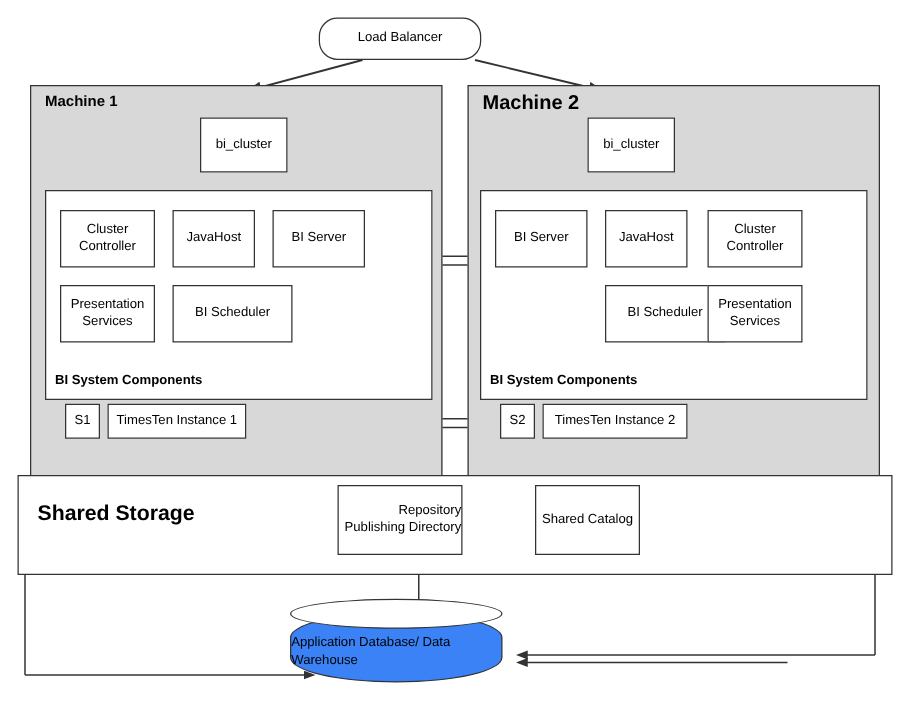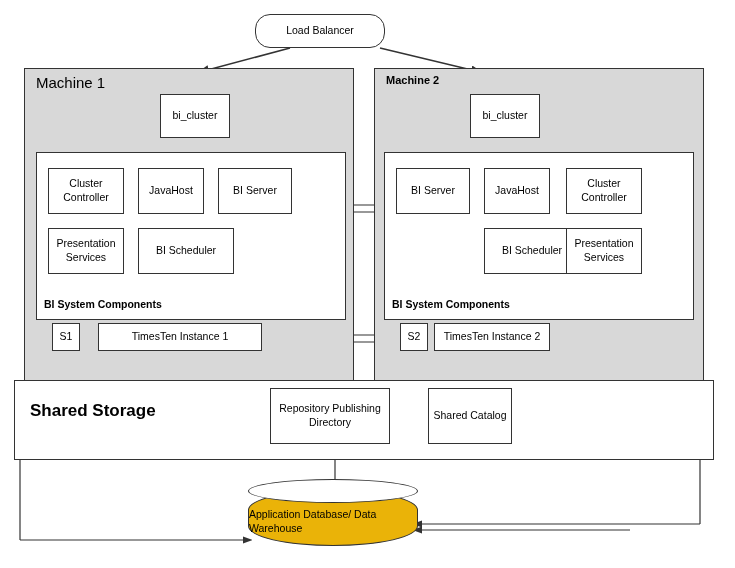--- a/index.html
+++ b/index.html
@@ -95,25 +95,25 @@
     <line x1="20" y1="540" x2="250" y2="540" stroke="#333" stroke-width="1.2" marker-end="url(#arrow)"></line>
 
   </svg>
 
   <div class="box" style="left:255px; top:14px; width:130px; height:34px;border-radius:15px;">
     <span class="box-label">Load Balancer</span>
   </div>
 
   <div class="machine-bg" style="left:24px; top:68px; width:330px; height:370px;">
   </div>
-  <div style="position:absolute; left:36px; top:74px; font-weight:normal; font-size:15px;">Machine 1</div>
+  <div style="position:absolute; left:36px; top:74px; font-weight:bold; font-size:12px;">Machine 1</div>
 
   <div class="machine-bg" style="left:374px; top:68px; width:330px; height:370px;">
   </div>
-  <div style="position:absolute; left:386px; top:74px; font-weight:bold; font-size:11px;">Machine 2</div>
+  <div style="position:absolute; left:386px; top:74px; font-weight:bold; font-size:16px;">Machine 2</div>
 
 
   <div class="box" style="left:160px; top:94px; width:70px; height:44px;">
     <span class="box-label">bi_cluster</span>
   </div>
 
   <div class="box" style="left:470px; top:94px; width:70px; height:44px;">
     <span class="box-label">bi_cluster</span>
   </div>
 
@@ -158,52 +158,52 @@
   </div>
 
   <div class="box" style="left:484px; top:228px; width:96px; height:46px;">
     <span class="box-label">BI Scheduler</span>
   </div>
 
   <div class="box" style="left:566px; top:228px; width:76px; height:46px;">
     <span class="box-label">Presentation Services</span>
   </div>
 
-  <div style="position:absolute; left:52px; top:323px; display:flex; align-items:center; gap:18px;">
+  <div style="position:absolute; left:52px; top:323px; display:flex; align-items:center; gap:6px;">
     <div class="box" style="position:relative; width:28px; height:28px; min-width:28px;">
       <span class="box-label">S1</span>
     </div>
-    <div class="box" style="position:relative; width:164px; height:28px;">
+    <div class="box" style="position:relative; width:111px; height:28px;">
       <span class="box-label">TimesTen Instance 1</span>
     </div>
   </div>
 
   <div style="position:absolute; left:400px; top:323px; display:flex; align-items:center; gap:6px;">
     <div class="box" style="position:relative; width:28px; height:28px; min-width:28px;">
       <span class="box-label">S2</span>
     </div>
     <div class="box" style="position:relative; width:116px; height:28px;">
       <span class="box-label">TimesTen Instance 2</span>
     </div>
   </div>
 
   <div class="inner-bg" style="left:14px; top:380px; width:700px; height:80px;">
   </div>
 
   <div style="position:absolute; left:30px; top:400px; font-weight:bold; font-size:17px; line-height:1.3;">
     <span>Shared Storage</span>
   </div>
 
-  <div class="box" style="left:270px; top:388px; width:120px; height:56px;">
+  <div class="box" style="left:270px; top:388px; width:100px; height:56px;text-align:right;">
     <span class="box-label">Repository Publishing Directory</span>
   </div>
 
   <div class="box" style="left:396px; top:388px; width:84px; height:56px;margin-left:32px;">
     <span class="box-label">Shared Catalog</span>
   </div>
 
-  <div style="position:absolute; left:248px; top:490px; width:170px; height:56px; border:1px solid #333; background:#eab308; border-radius:50% / 20px; display:flex; align-items:center; justify-content:center;">
+  <div style="position:absolute; left:232px; top:490px; width:170px; height:56px; border:1px solid #333; background:#3b82f6; border-radius:50% / 20px; display:flex; align-items:center; justify-content:center;">
 
     <div style="position:absolute; top:-12px; left:-1px; width:170px; height:24px; border:1px solid #333; background:#fff; border-radius:50%;"></div>
     <span class="box-label" style="margin-top:8px;">Application Database/ Data Warehouse</span>
   </div>
 
 </div>
 
 </body></html>

